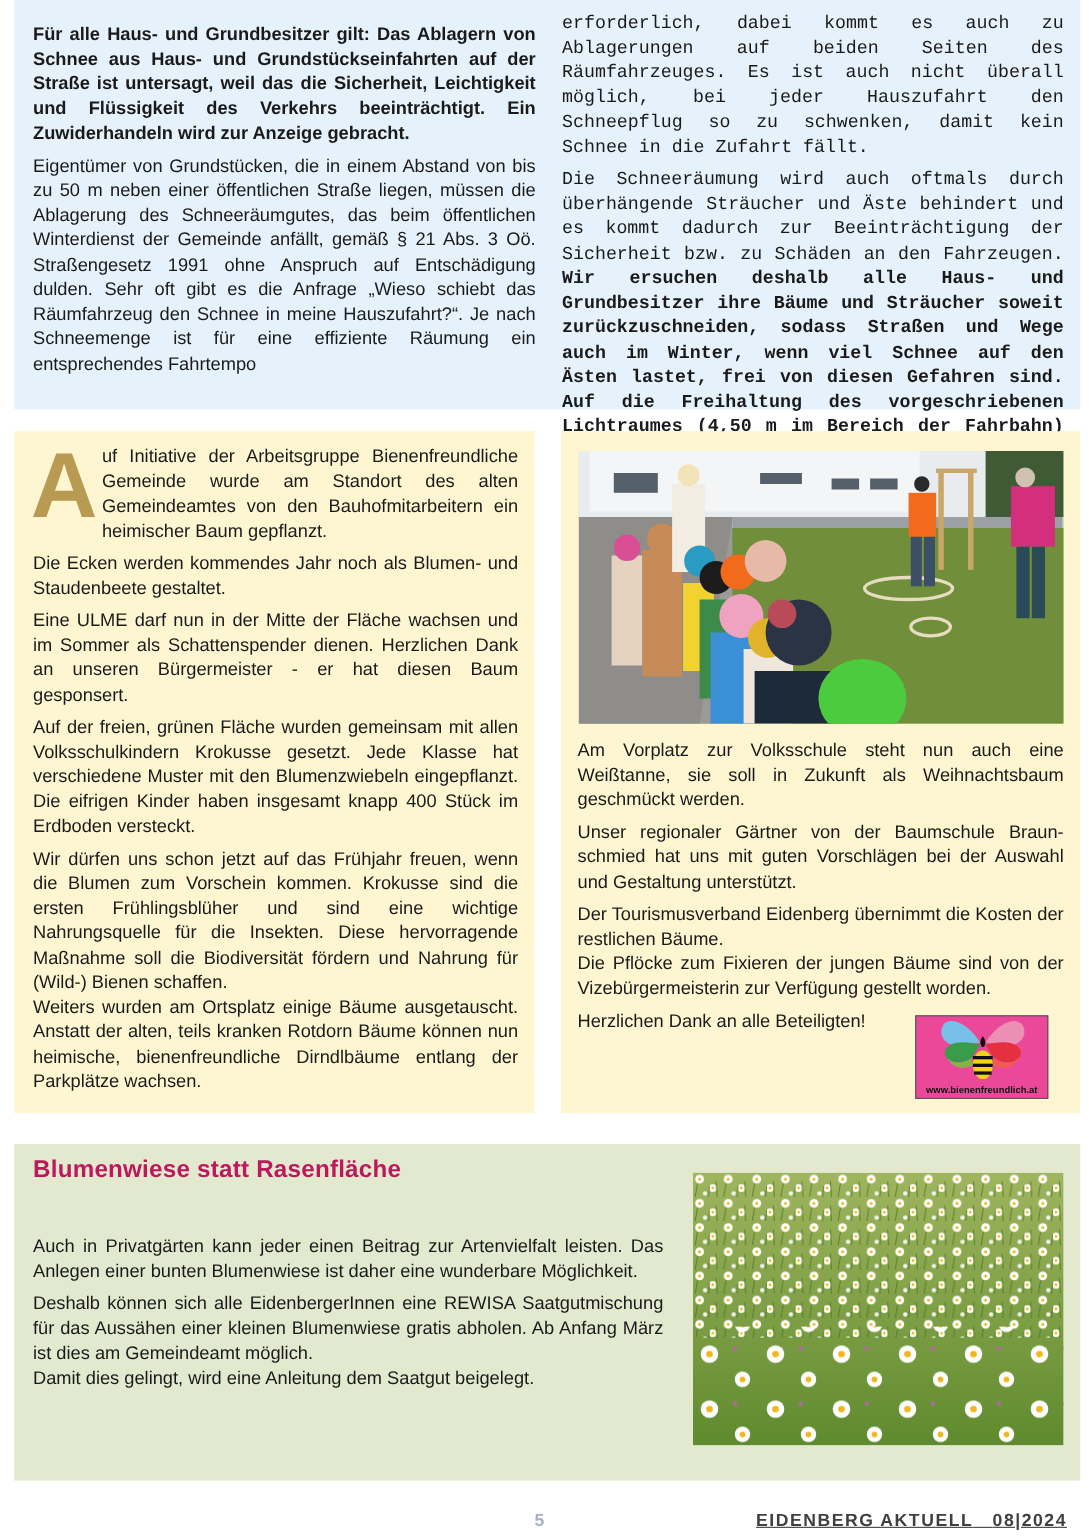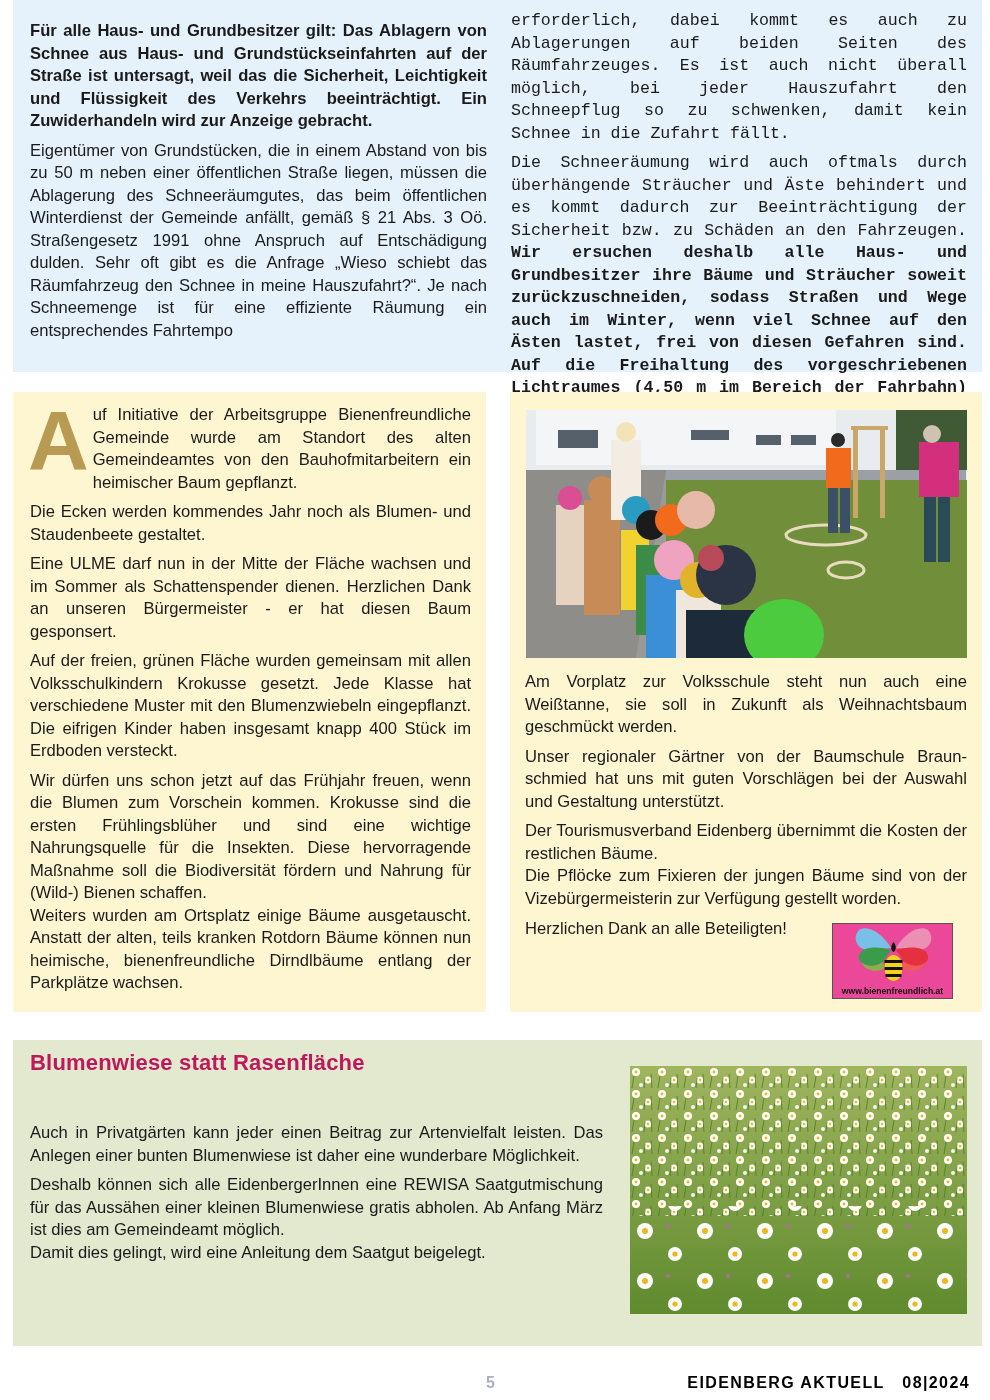--- a/index.html
+++ b/index.html
@@ -27,21 +27,21 @@
     .yr { left: 525px; top: 671px; width: 442px; }
 
     .bee-logo { position: absolute; left: 832px; top: 923px; width: 121px; height: 76px; background: #ec4899; border: 1px solid #555; }
     .bee-logo-url { position: absolute; left: 0; right: 0; bottom: 2px; text-align: center; font-size: 8.6px; font-weight: bold; color: #111; }
 
     .green-title { position: absolute; left: 30px; top: 1050px; font-size: 22px; font-weight: bold; color: #be185d; letter-spacing: 0.2px; }
     .gl { left: 30px; top: 1086px; width: 573px; margin-top: 36px; }
     .photo-flowers { position: absolute; left: 630px; top: 1066px; width: 337px; height: 248px; overflow: hidden; }
 
     .footer-page { position: absolute; left: 486px; top: 1374px; font-size: 16px; font-weight: bold; color: #a9b0c4; }
-    .footer-title { position: absolute; right: 20px; top: 1374px; font-size: 16px; font-weight: bold; color: #000000; letter-spacing: 1.4px; }
+    .footer-title { position: absolute; right: 20px; top: 1374px; font-size: 16px; font-weight: bold; color: #404040; letter-spacing: 1.4px; text-decoration: underline; }
   </style>
 </head>
 <body>
 
 <div class="box blue-box"></div>
 <div class="col blue-left">
   <p><b>Für alle Haus- und Grundbesitzer gilt: Das Ab­lagern von Schnee aus Haus- und Grundstücks­einfahrten auf der Straße ist untersagt, weil das die Sicherheit, Leichtigkeit und Flüssigkeit des Verkehrs beeinträchtigt. Ein Zuwiderhandeln wird zur Anzeige gebracht.</b></p>
   <p>Eigentümer von Grundstücken, die in einem Abstand von bis zu 50 m neben einer öffentlichen Straße liegen, müssen die Ablagerung des Schneeräumgutes, das beim öffentlichen Winterdienst der Gemeinde anfällt, gemäß § 21 Abs. 3 Oö. Straßengesetz 1991 ohne An­spruch auf Entschädigung dulden. Sehr oft gibt es die Anfrage „Wieso schiebt das Räumfahrzeug den Schnee in meine Hauszufahrt?“. Je nach Schneemenge ist für eine effiziente Räumung ein entsprechendes Fahrtempo</p>
 </div>
 <div class="col blue-right">

